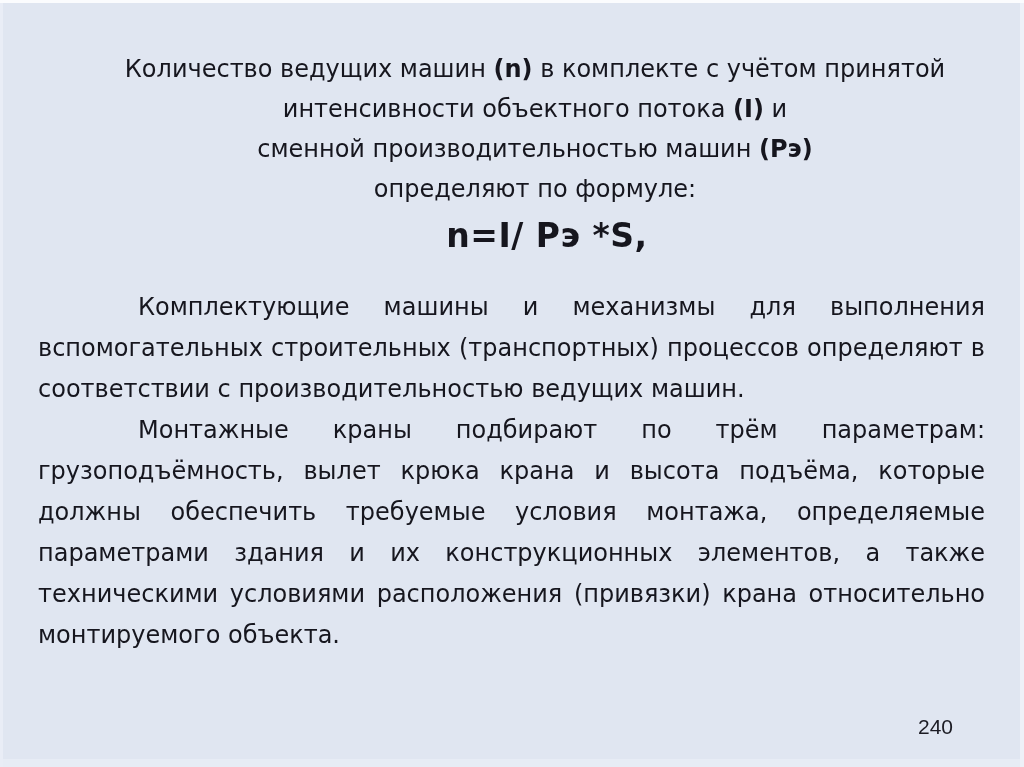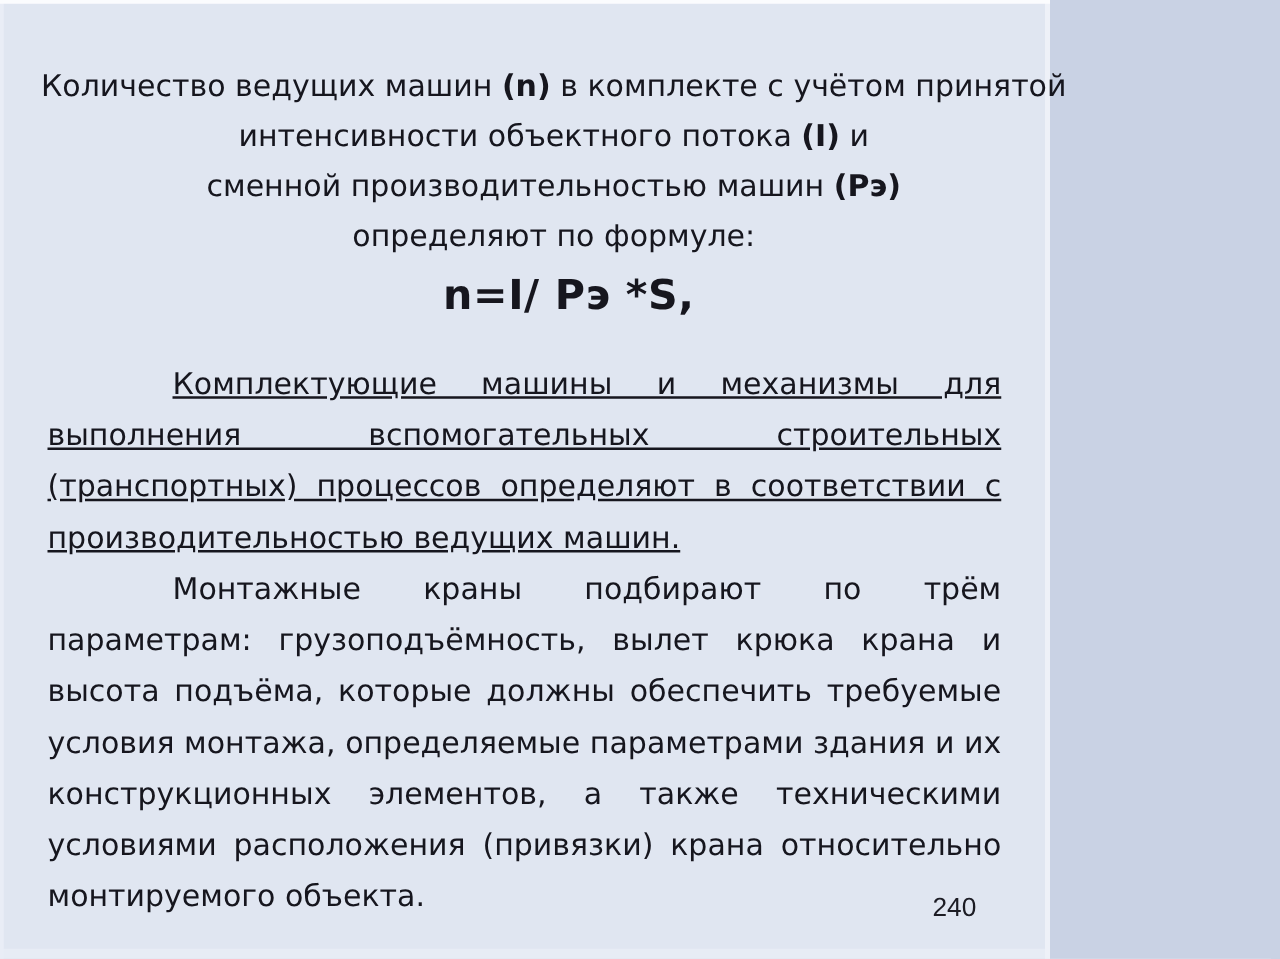--- a/index.html
+++ b/index.html
@@ -8,21 +8,21 @@
   }
   body {
     width: 1024px;
     height: 767px;
     overflow: hidden;
     background: #c9d2e4;
     font-family: "DejaVu Sans", sans-serif;
   }
   .slide {
     position: relative;
-    width: 840px;
+    width: 1024px;
     height: 767px;
     box-sizing: border-box;
     background: #e0e6f1;
     color: #16161e;
     box-shadow:
       inset 0 3px 0 #fbfcfe,
       inset 3px 0 0 #e9edf6,
       inset -4px 0 0 #eef1f8,
       inset 0 -8px 0 #e7ecf5;
   }
@@ -57,26 +57,25 @@
   }
   .body-text p {
     margin: 0 39px 0 38px;
     font-size: 24px;
     line-height: 41px;
     text-align: justify;
     text-indent: 100px;
   }
   .body-text p.first {
     margin-top: 28px;
-    text-decoration: underline;
   }
   .page-number {
     position: absolute;
     top: 715px;
-    right: 59px;
+    right: 71px;
     font-family: "Liberation Sans", sans-serif;
     font-size: 21px;
     color: #1c1c24;
     margin-left: 40px;
   }
 </style>
 </head>
 <body>
 
 <div class="slide">

